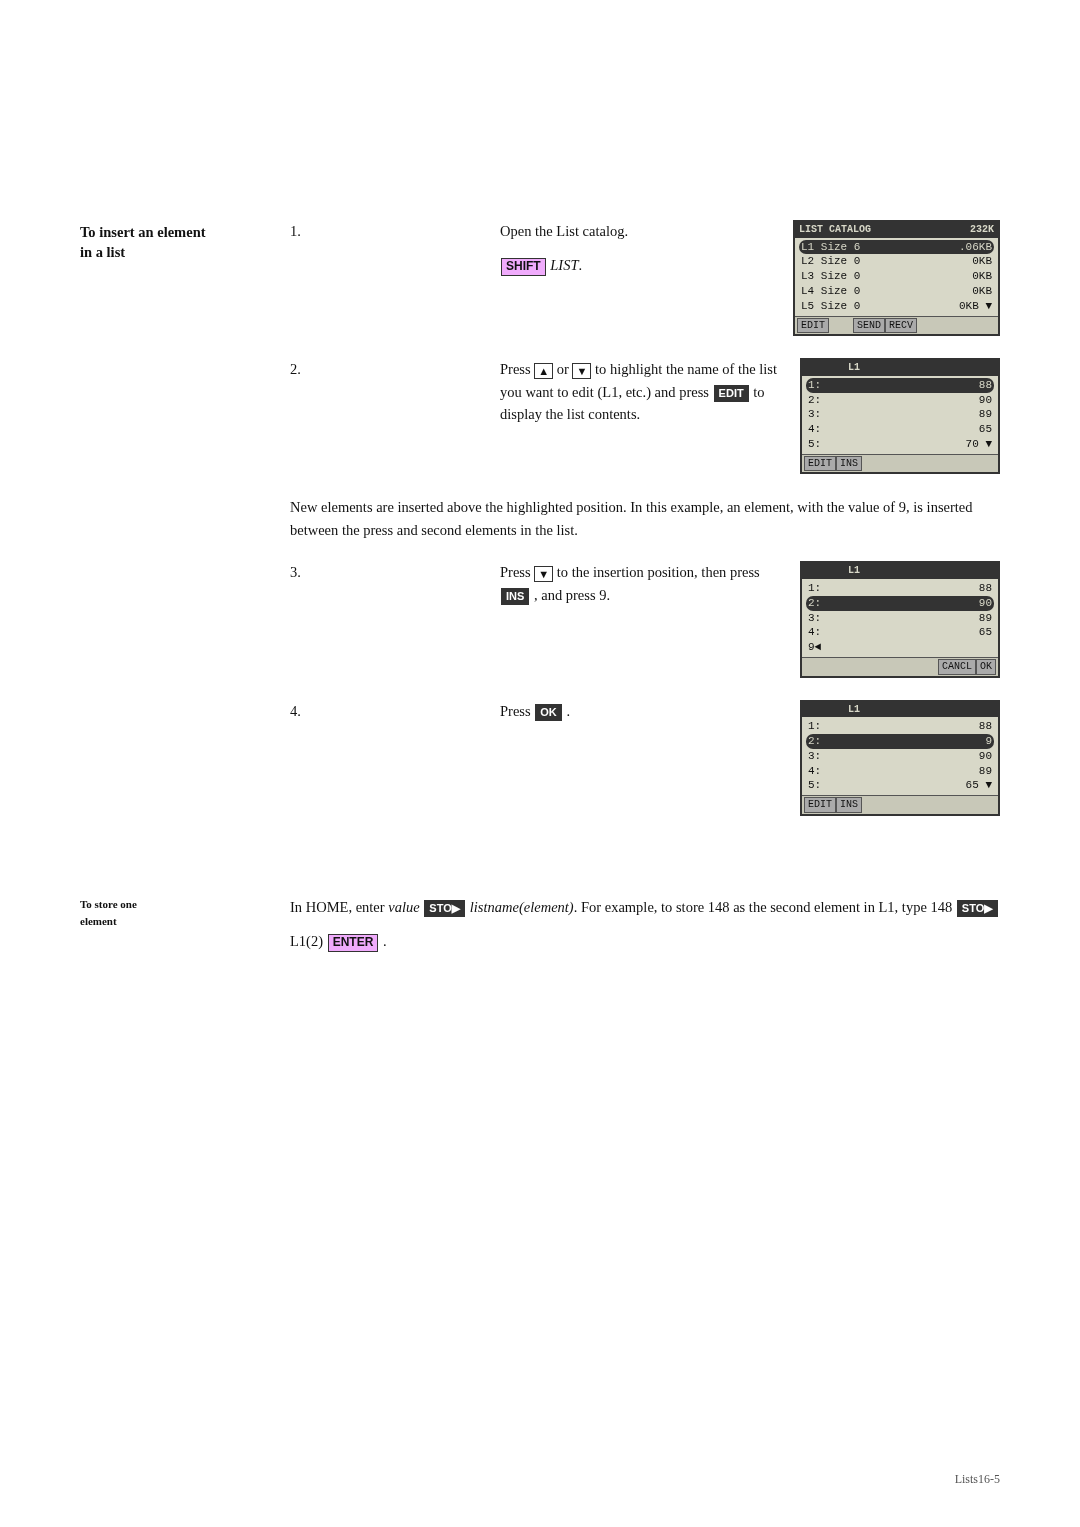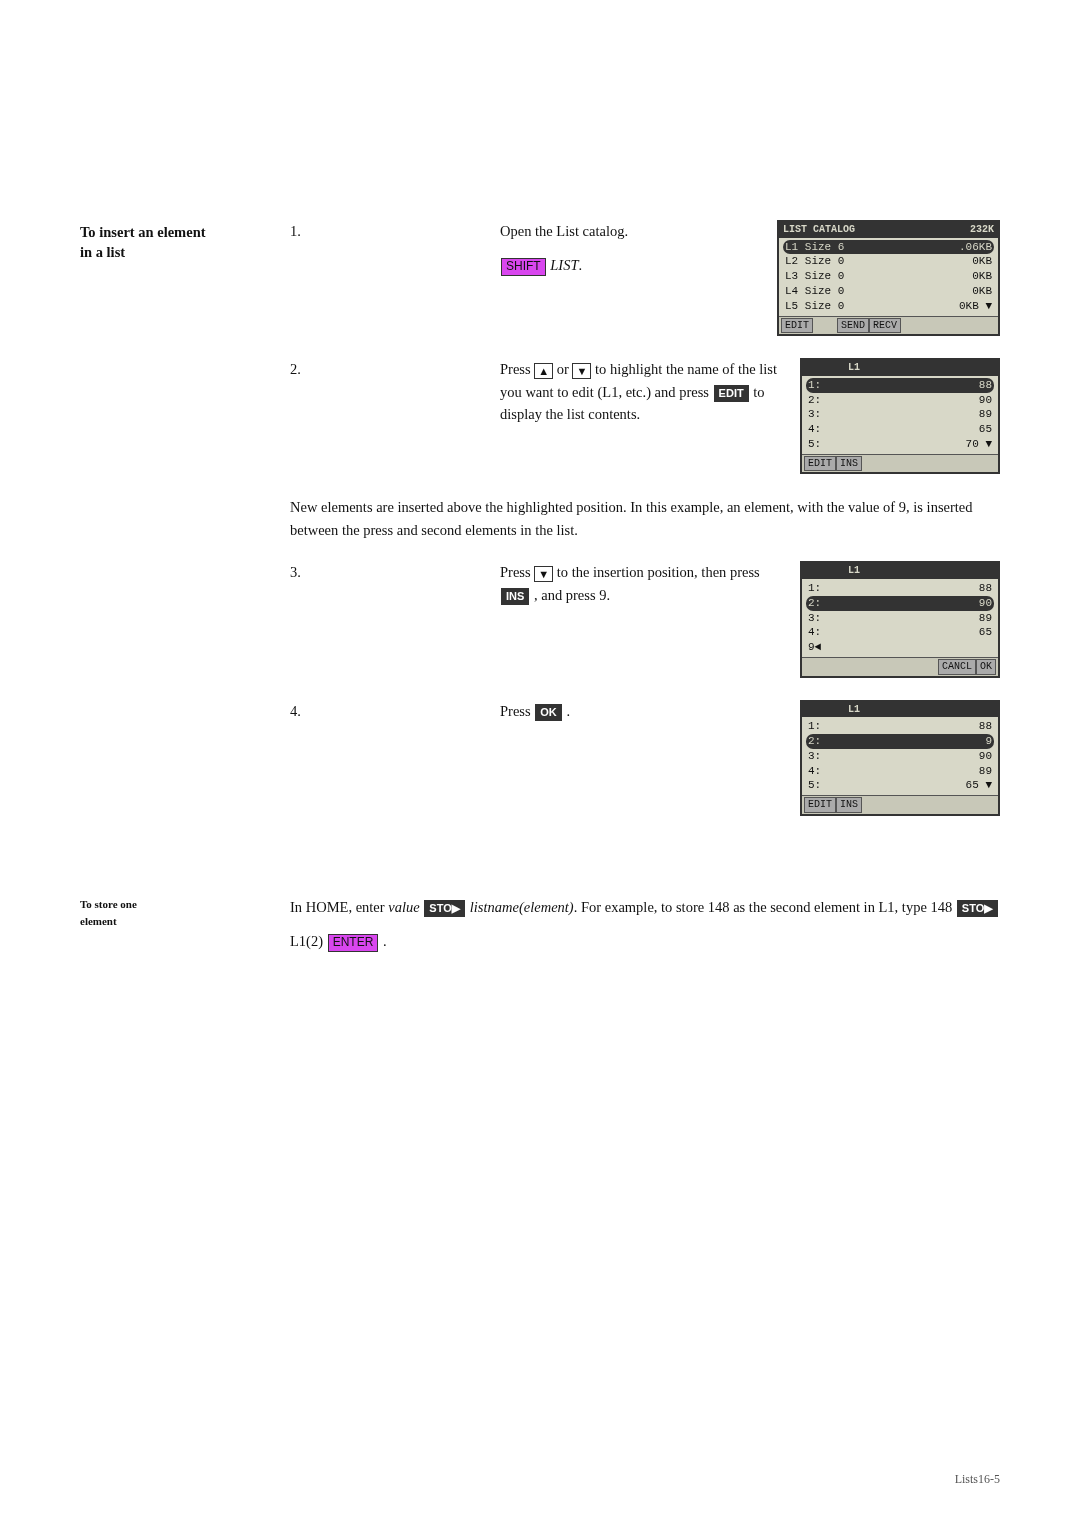--- a/index.html
+++ b/index.html
@@ -74,27 +74,28 @@
     }
 
     .step-body p {
       margin: 0;
     }
 
     
     .key-box {
       display: inline-block;
       border: 1.5px solid #333;
-      background: #d946ef;
+      background: #f0abfc;
       padding: 0px 4px;
       font-size: 12px;
       font-family: Arial, sans-serif;
       vertical-align: middle;
       line-height: 1.3;
       margin: 16px 1px;
+      font-weight: bold;
     }
 
     .key-word {
       display: inline-block;
       border: 1.5px solid #333;
       background: #333;
       color: #fff;
       padding: 0px 4px;
       font-size: 11px;
       font-family: Arial, sans-serif;
@@ -253,21 +254,21 @@
             <div class="inline-screen-row">
               <div class="step-text">
                 <p>Open the List catalog.</p>
                 <p>
                   <span class="key-box">SHIFT</span>
                   <span class="key-italic"> LIST</span>.
                 </p>
               </div>
               <div class="step-screen">
                 
-                <div class="calc-screen" style="width:223px;">
+                <div class="calc-screen" style="width:207px;">
                   <div class="calc-screen-title">
                     <span>LIST CATALOG</span>
                     <span>232K</span>
                   </div>
                   <div class="calc-screen-body">
                     <div class="calc-screen-row highlighted">
                       <span>L1 Size 6</span>
                         <span>.06KB</span>
                     </div>
                     <div class="calc-screen-row">

